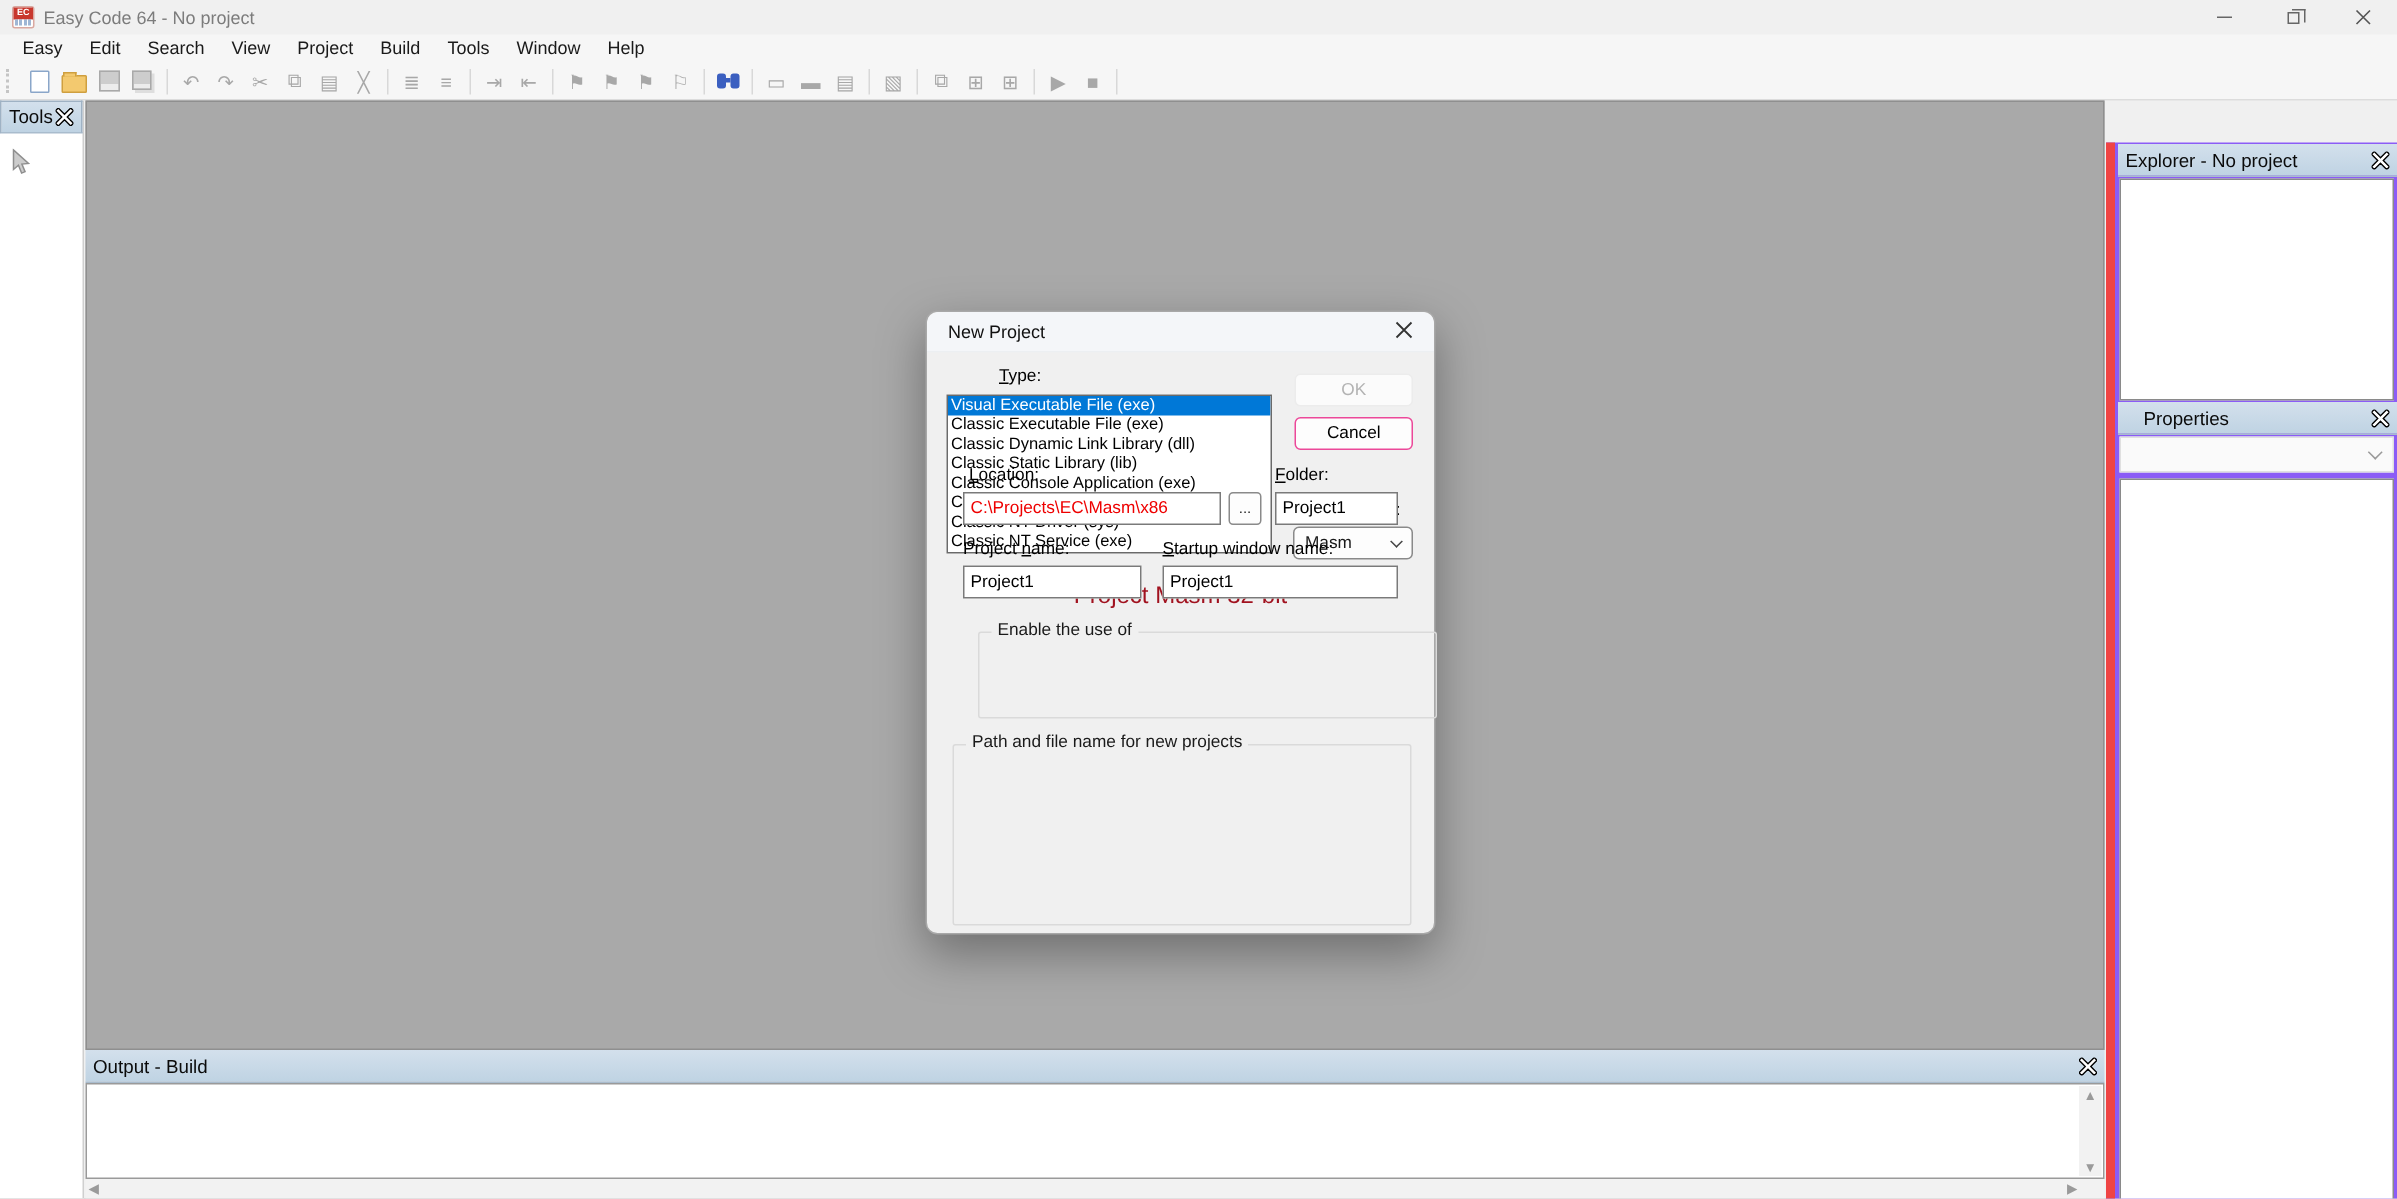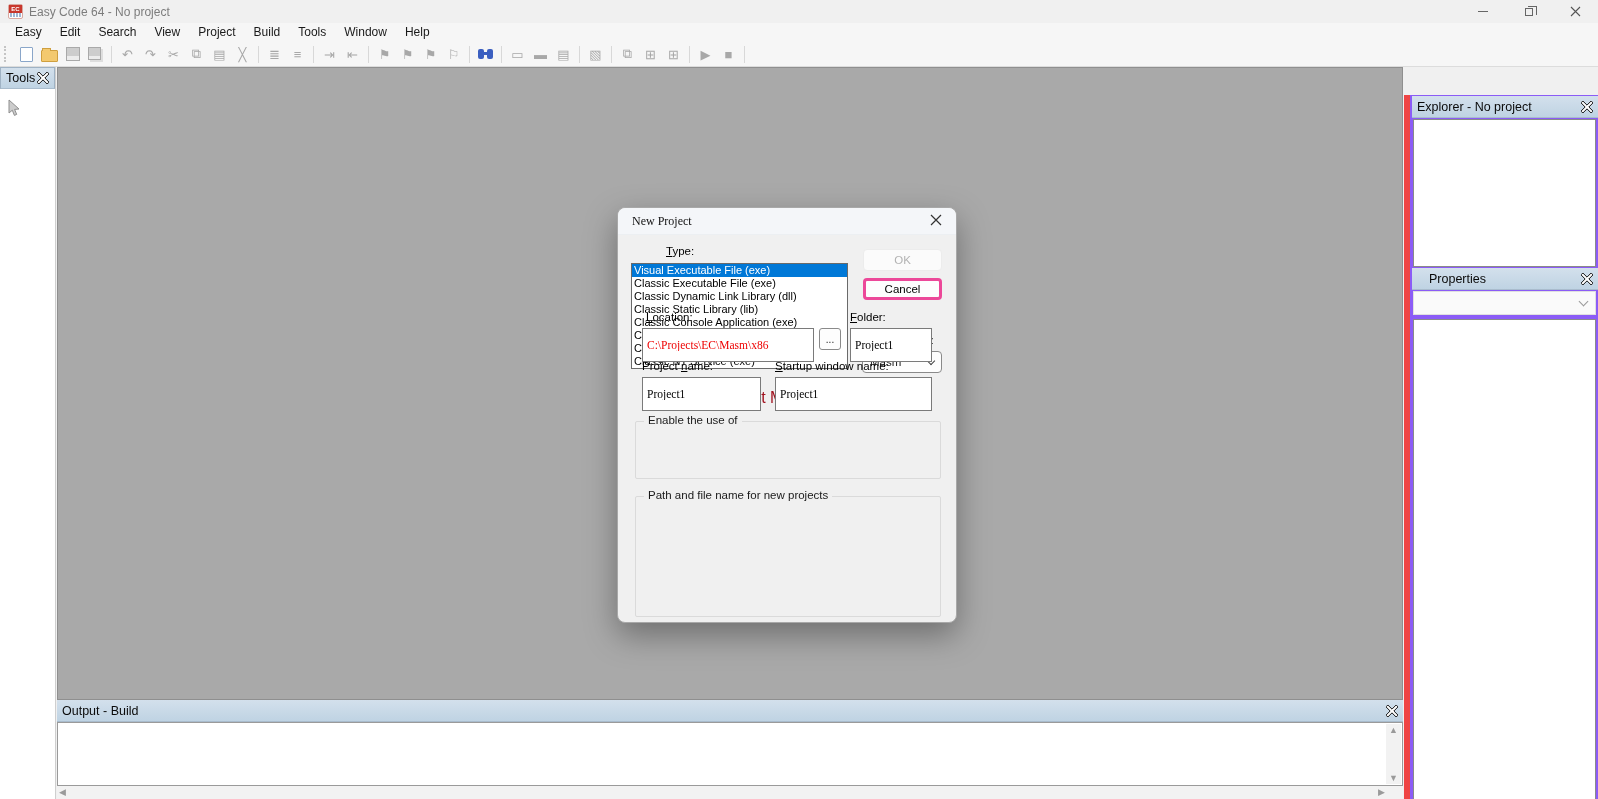--- a/index.html
+++ b/index.html
@@ -59,45 +59,45 @@
   .output-content { position:absolute; left:57px; top:722px; width:1346px; height:64px; background:#fff; border:1px solid #9a9a9a; }
   .vscroll { position:absolute; right:1px; top:1px; bottom:1px; width:15px; background:#f2f2f2; display:flex; flex-direction:column; justify-content:space-between; align-items:center; }
   .scroll-arrow { font-size:9px; color:#9a9a9a; line-height:12px; }
   .hscroll { position:absolute; left:57px; top:786px; width:1346px; height:13px; background:#f2f2f2; }
   .hscroll .left-a { position:absolute; left:2px; top:0; }
   .hscroll .right-a { position:absolute; right:18px; top:0; }
 
   
   .dialog { position:absolute; left:617px; top:207px; width:340px; height:416px; background:#f0f0f0; border:1px solid #a8a8a8; border-radius:8px; box-shadow:0 12px 32px rgba(0,0,0,.35); z-index:50; }
   .dlg-titlebar { height:27px; background:#f4f6f9; border-radius:8px 8px 0 0; border-bottom:1px solid #eceff2; display:flex; align-items:center; justify-content:space-between; padding:0 14px; }
-  .dlg-title { font-size:12px; color:#111;font-family:Liberation Serif, serif; }
+  .dlg-title { font-size:12px; color:#111; }
   .dlg-label { font-size:11.5px; color:#000; }
   .dlg-label u { text-decoration:underline; }
   .type-label { position:absolute; left:24px; top:37px;margin-left:24px; }
   .listbox { position:absolute; left:13px; top:55px; width:217px; height:106px; background:#fff; border:1px solid #6a6a6a; overflow:hidden; }
   .lb-item { height:13px; line-height:13px; font-size:11px; padding-left:2px; color:#000; white-space:nowrap; }
   .lb-item.selected { background:var(--selection_blue); color:#fff; }
   .btn { position:absolute; width:79px; height:22px; border-radius:4px; font-size:11.5px; display:flex; align-items:center; justify-content:center; }
   .btn-ok { left:245px; top:41px; background:#fbfbfb; border:1px solid #ececec; color:#b3b3b3; }
-  .btn-cancel { left:245px; top:70px; background:#fdfdfd; border:3px solid #ec4899; color:#000; }
+  .btn-cancel { left:245px; top:70px; background:#fdfdfd; border:1px solid #ec4899; color:#000; }
   .config-label { position:absolute; left:244px; top:126px; }
   .combo { position:absolute; left:244px; top:143px; width:80px; height:22px; background:#fdfdfd; border:1px solid #8a8a8a; border-radius:4px; display:flex; align-items:center; justify-content:space-between; padding:0 7px; font-size:11.5px; }
   .chev { width:6px; height:6px; border-right:1.3px solid #444; border-bottom:1.3px solid #444; transform:rotate(45deg); margin-top:-3px; }
   .dlg-heading { position:absolute; left:0; top:181px; width:100%; text-align:center; font-size:16px; color:var(--accent_red); }
   .groupbox { position:absolute; border:1px solid #dadada; border-radius:2px; }
-  .gb-enable { left:17px; top:213px; width:306px; height:58px;text-align:center; }
+  .gb-enable { left:34px; top:213px; width:306px; height:58px;text-align:center; }
   .gb-path { left:17px; top:288px; width:306px; height:121px; }
   .gb-legend { position:absolute; top:-8px; left:8px; background:#f0f0f0; padding:0 4px; font-size:11.5px; }
   .opt-grid { position:absolute; left:7px; top:14px; right:4px; display:grid; grid-template-columns:152px auto; row-gap:5px; }
   .opt { display:flex; align-items:center; gap:5px; }
   .cb { width:13px; height:13px; background:#fff; border:1px solid #5a5a5a; border-radius:2px; display:inline-flex; align-items:center; justify-content:center; }
   .cb.checked { background:var(--checkbox_blue); border-color:var(--checkbox_blue); }
   .cb.checked::after { content:"\2713"; color:#fff; font-size:10px; line-height:10px; }
   .opt-label { font-size:11.5px; }
-  .fld { background:#fff; border:1px solid #7a7a7a; font-family:Liberation Serif, serif; font-size:11.5px; color:#000; padding:16px 4px; position:absolute; height:22px; }
+  .fld { background:#fff; border:1px solid #7a7a7a; font-family:Liberation Sans, sans-serif; font-size:11.5px; color:#000; padding:4px 4px; position:absolute; height:22px; }
   .loc-label { position:absolute; left:28px; top:103px; }
   .fld-location { left:24px; top:120px; width:172px; color:var(--location_text); }
   .btn-browse { position:absolute; left:201px; top:120px; width:22px; height:22px; background:#fdfdfd; border:1px solid #8a8a8a; border-radius:3px; font-size:10px; display:flex; align-items:center; justify-content:center; }
   .folder-label { position:absolute; left:232px; top:103px; }
   .fld-folder { left:232px; top:120px; width:82px; }
   .pname-label { position:absolute; left:24px; top:152px; }
   .startup-label { position:absolute; left:157px; top:152px; }
   .fld-pname { left:24px; top:169px; width:119px; }
   .fld-startup { left:157px; top:169px; width:157px; }
 </style>

